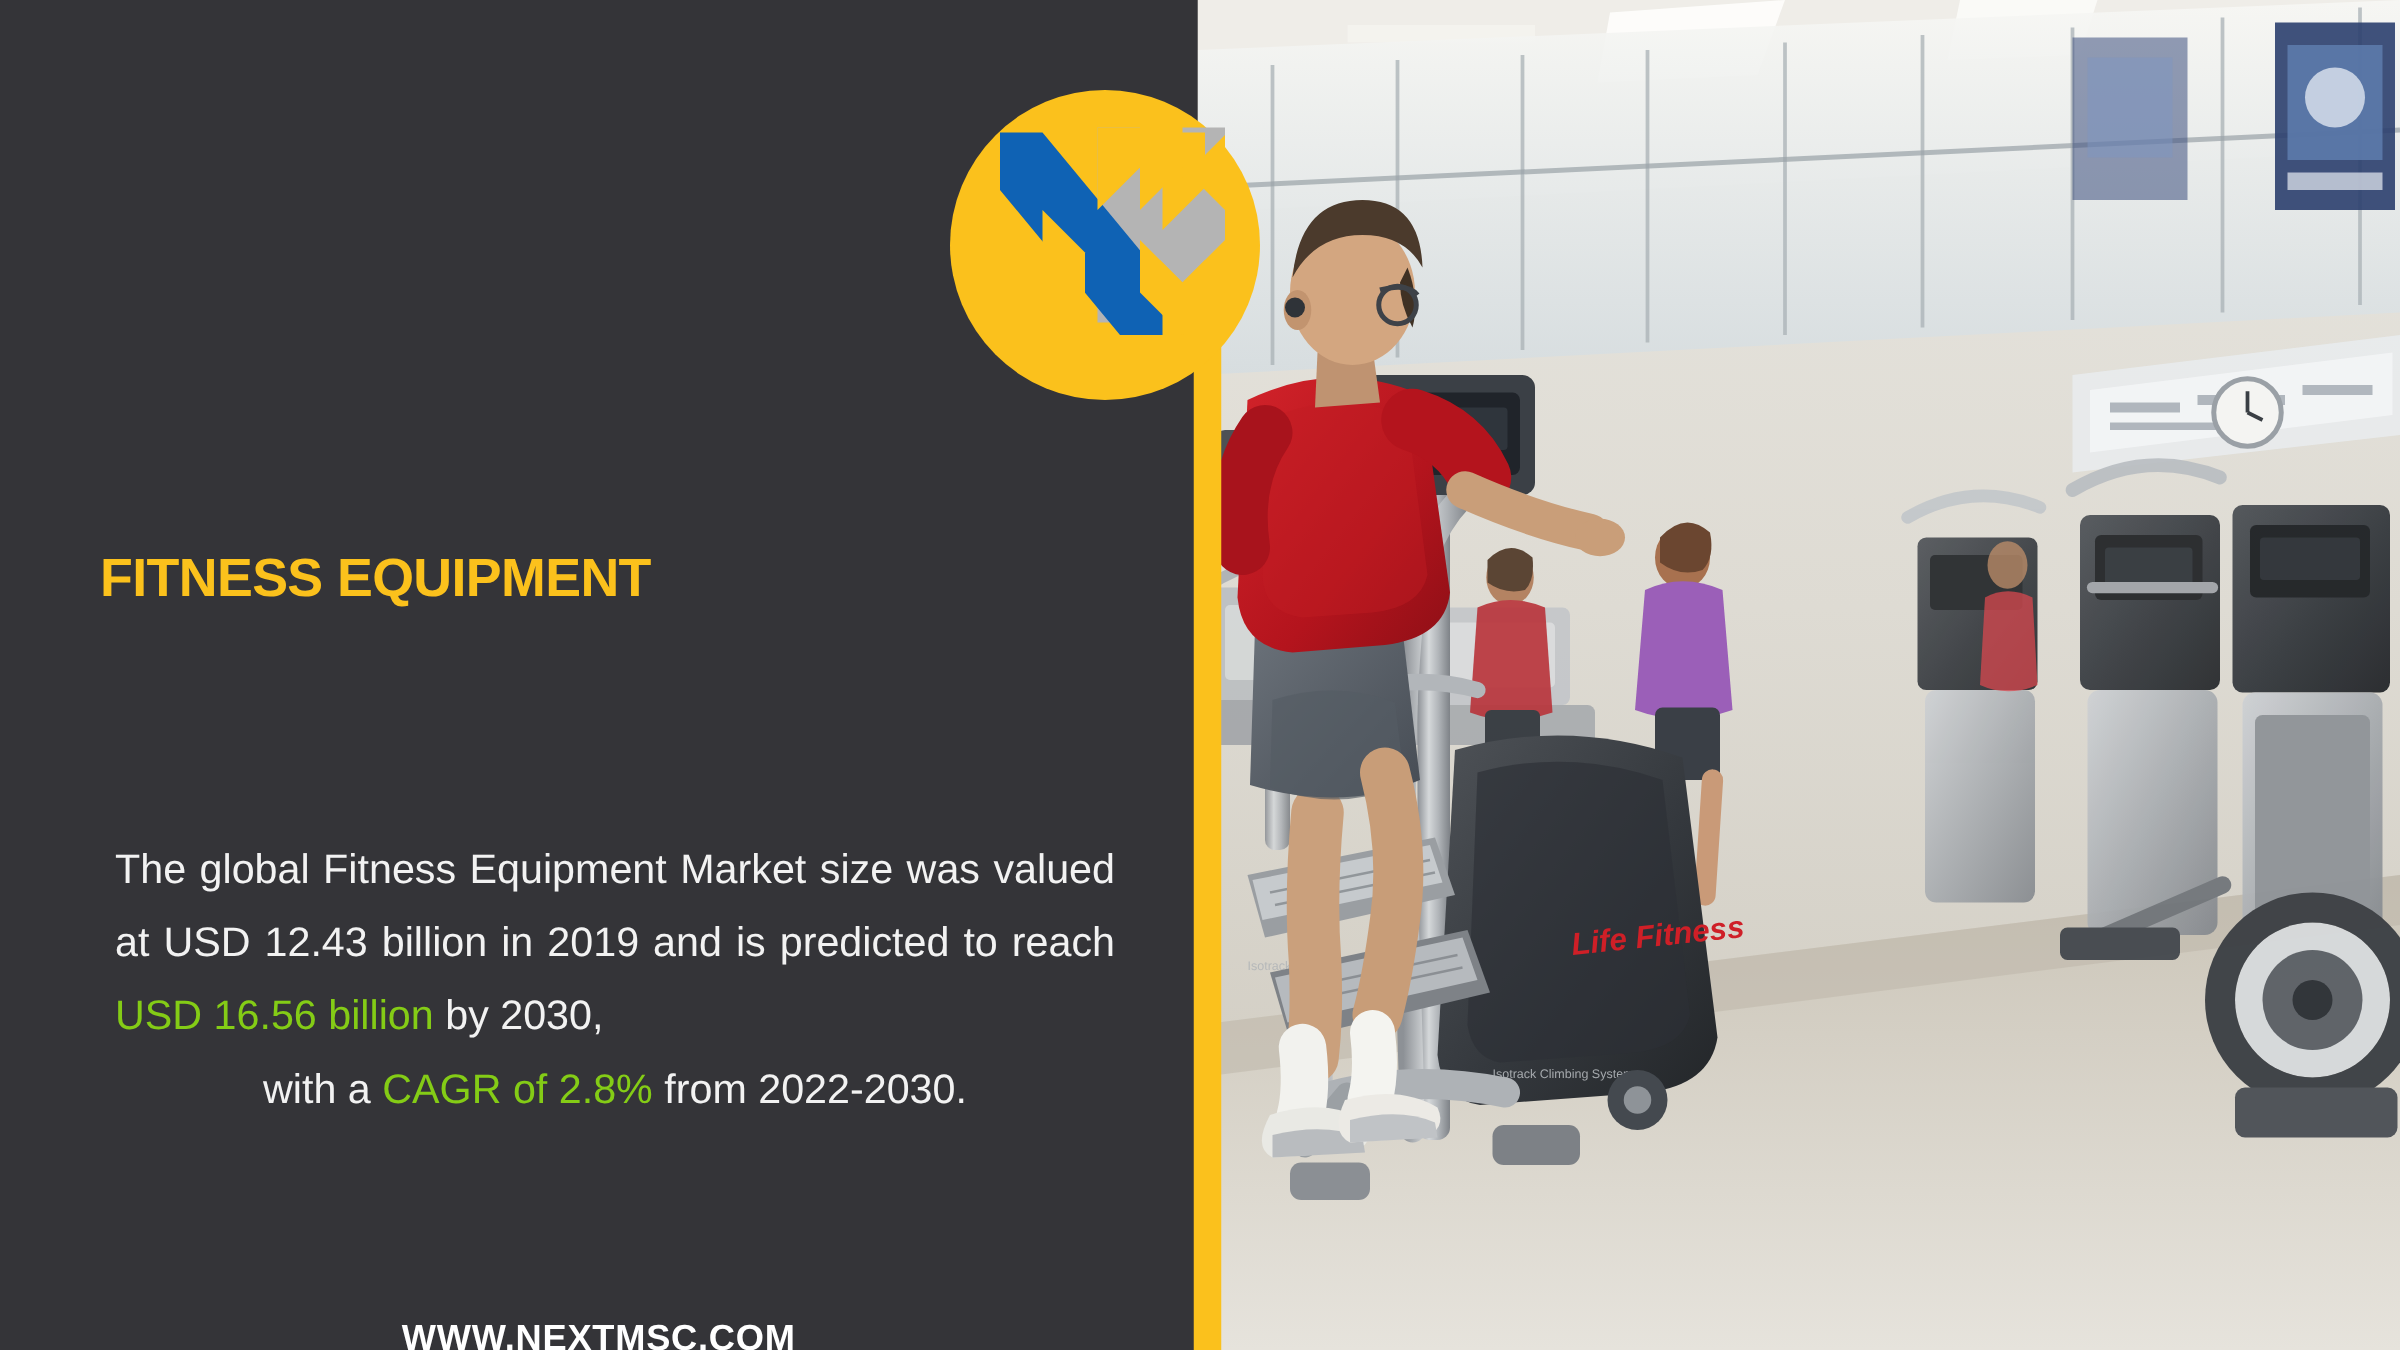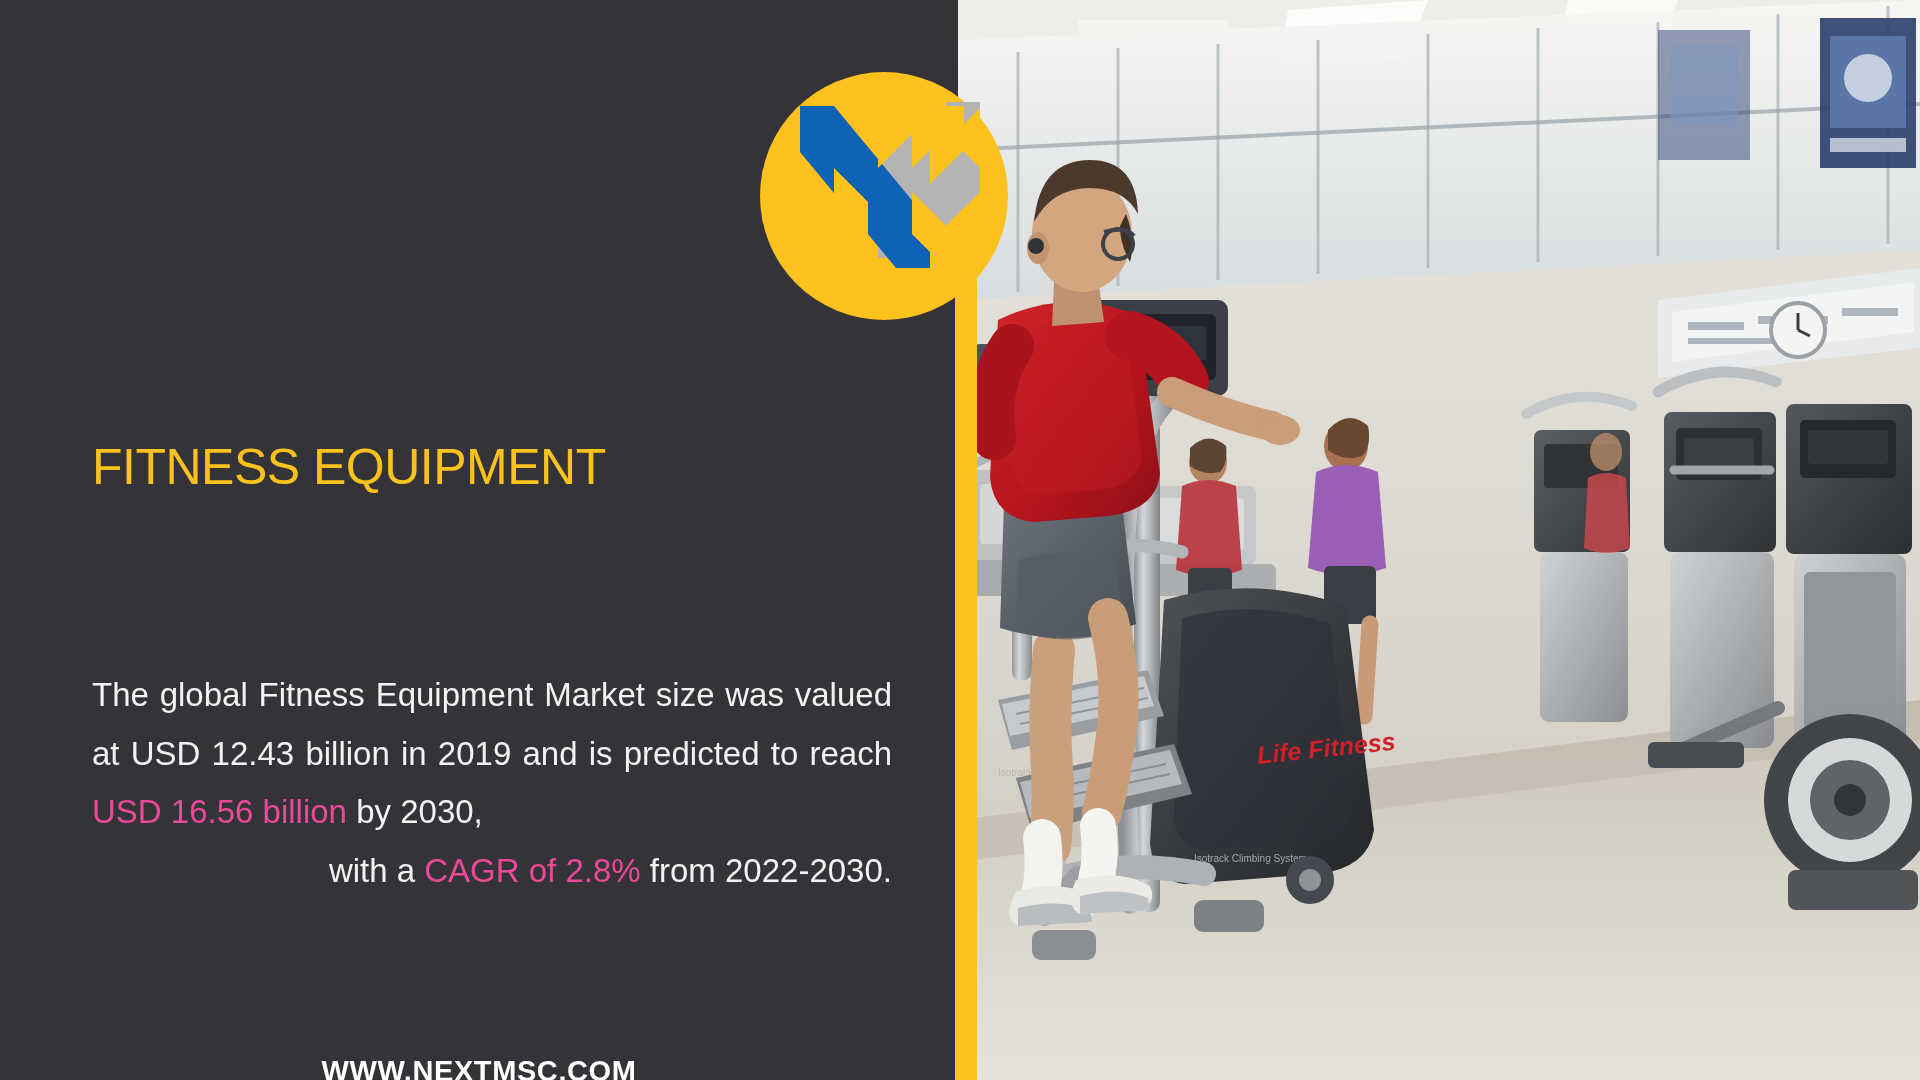--- a/index.html
+++ b/index.html
@@ -30,36 +30,36 @@
     background:#FBC11C; z-index:5;
   }
   .logo-circle{
     position:absolute; left:760px; top:72px; width:248px; height:248px;
     border-radius:50%; background:#FBC11C; z-index:6;
   }
   .logo-mark{ position:absolute; left:0; top:0; width:248px; height:248px; }
 
   
   .title{
-    position:absolute; left:92px; top:440px; width:820px;
+    position:absolute; left:80px; top:440px; width:820px;
     color:#FBC11C;
-    font-size:50px; font-weight:400; line-height:1.1;
+    font-size:43px; font-weight:700; line-height:1.1;
     letter-spacing:-0.5px;
     text-transform:uppercase;
   }
 
   
   .body-copy{
     position:absolute; left:92px; top:666px; width:800px;
     color:#f2f2f2;
     font-size:33px; line-height:1.78;
     text-align:justify;
   }
-  .body-copy .hl{ color:#ec4899; font-weight:400; }
-  .body-copy .lastline{ text-align:right; }
+  .body-copy .hl{ color:#84cc16; font-weight:400; }
+  .body-copy .lastline{ text-align:center; }
 
   
   .url{
     position:absolute; left:0px; top:1055px; width:958px;
     text-align:center; color:#ffffff;
     font-size:29px; font-weight:700; letter-spacing:0.6px;
   }
 </style>
 </head>
 <body>

